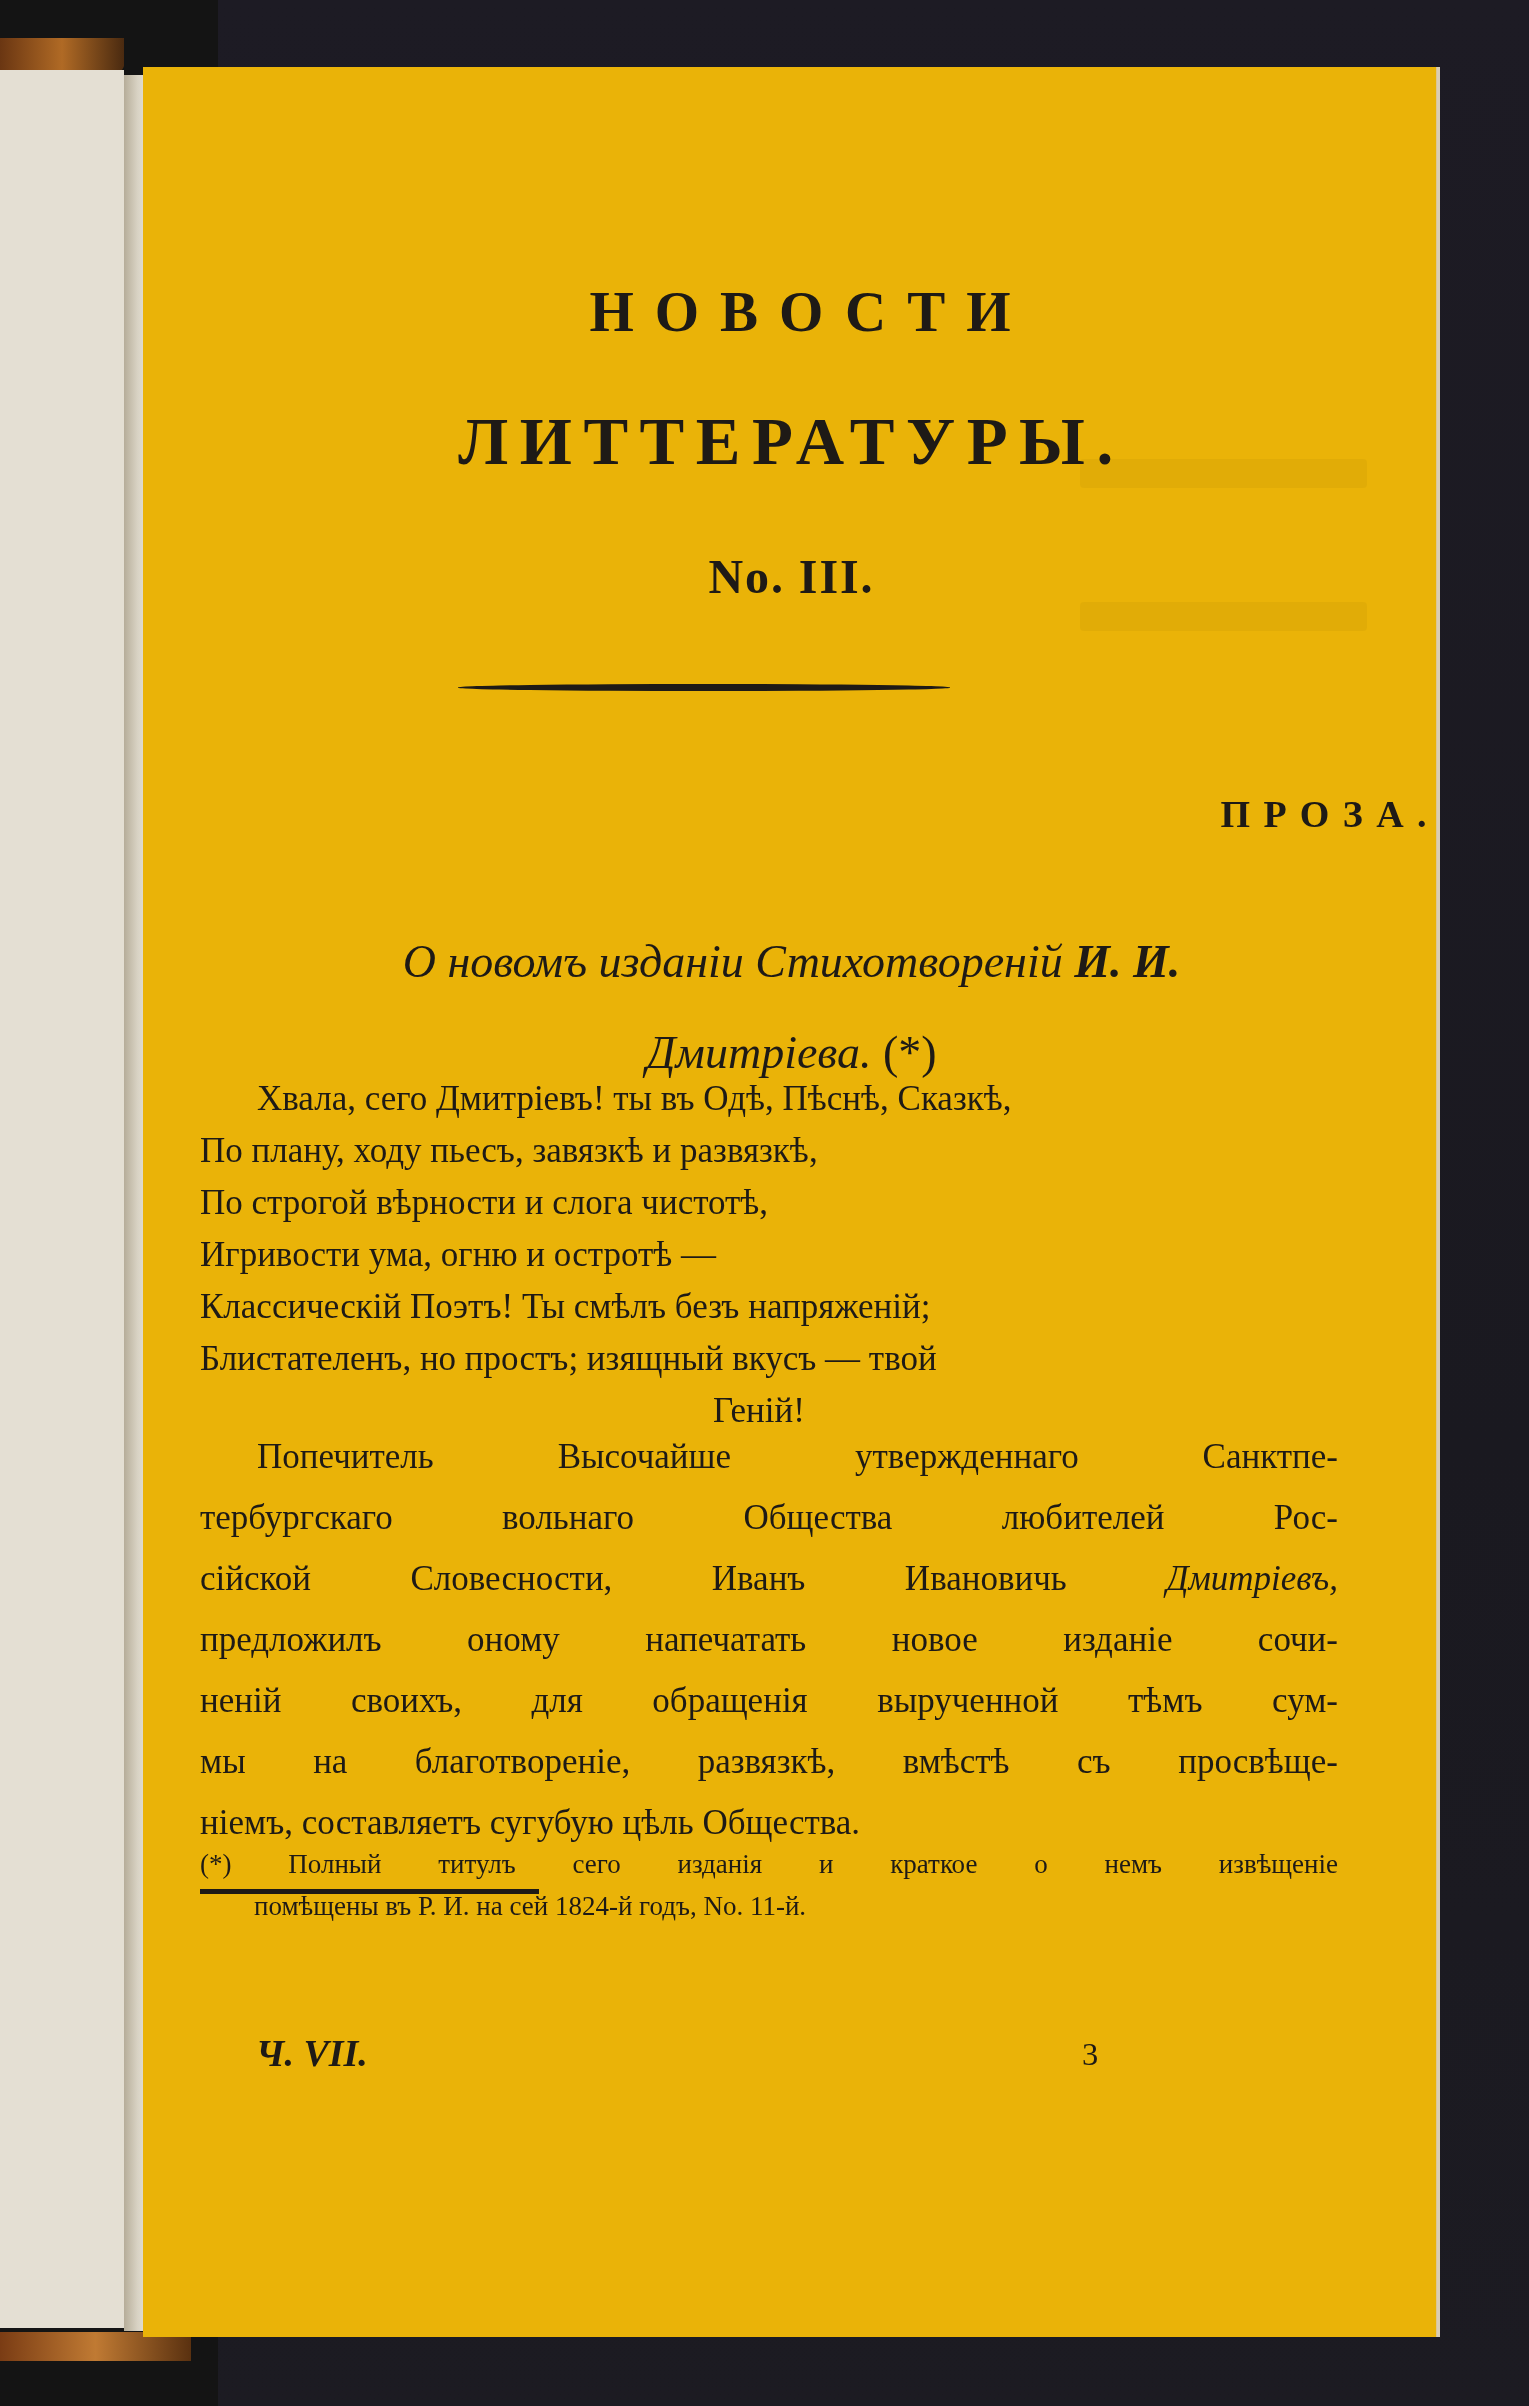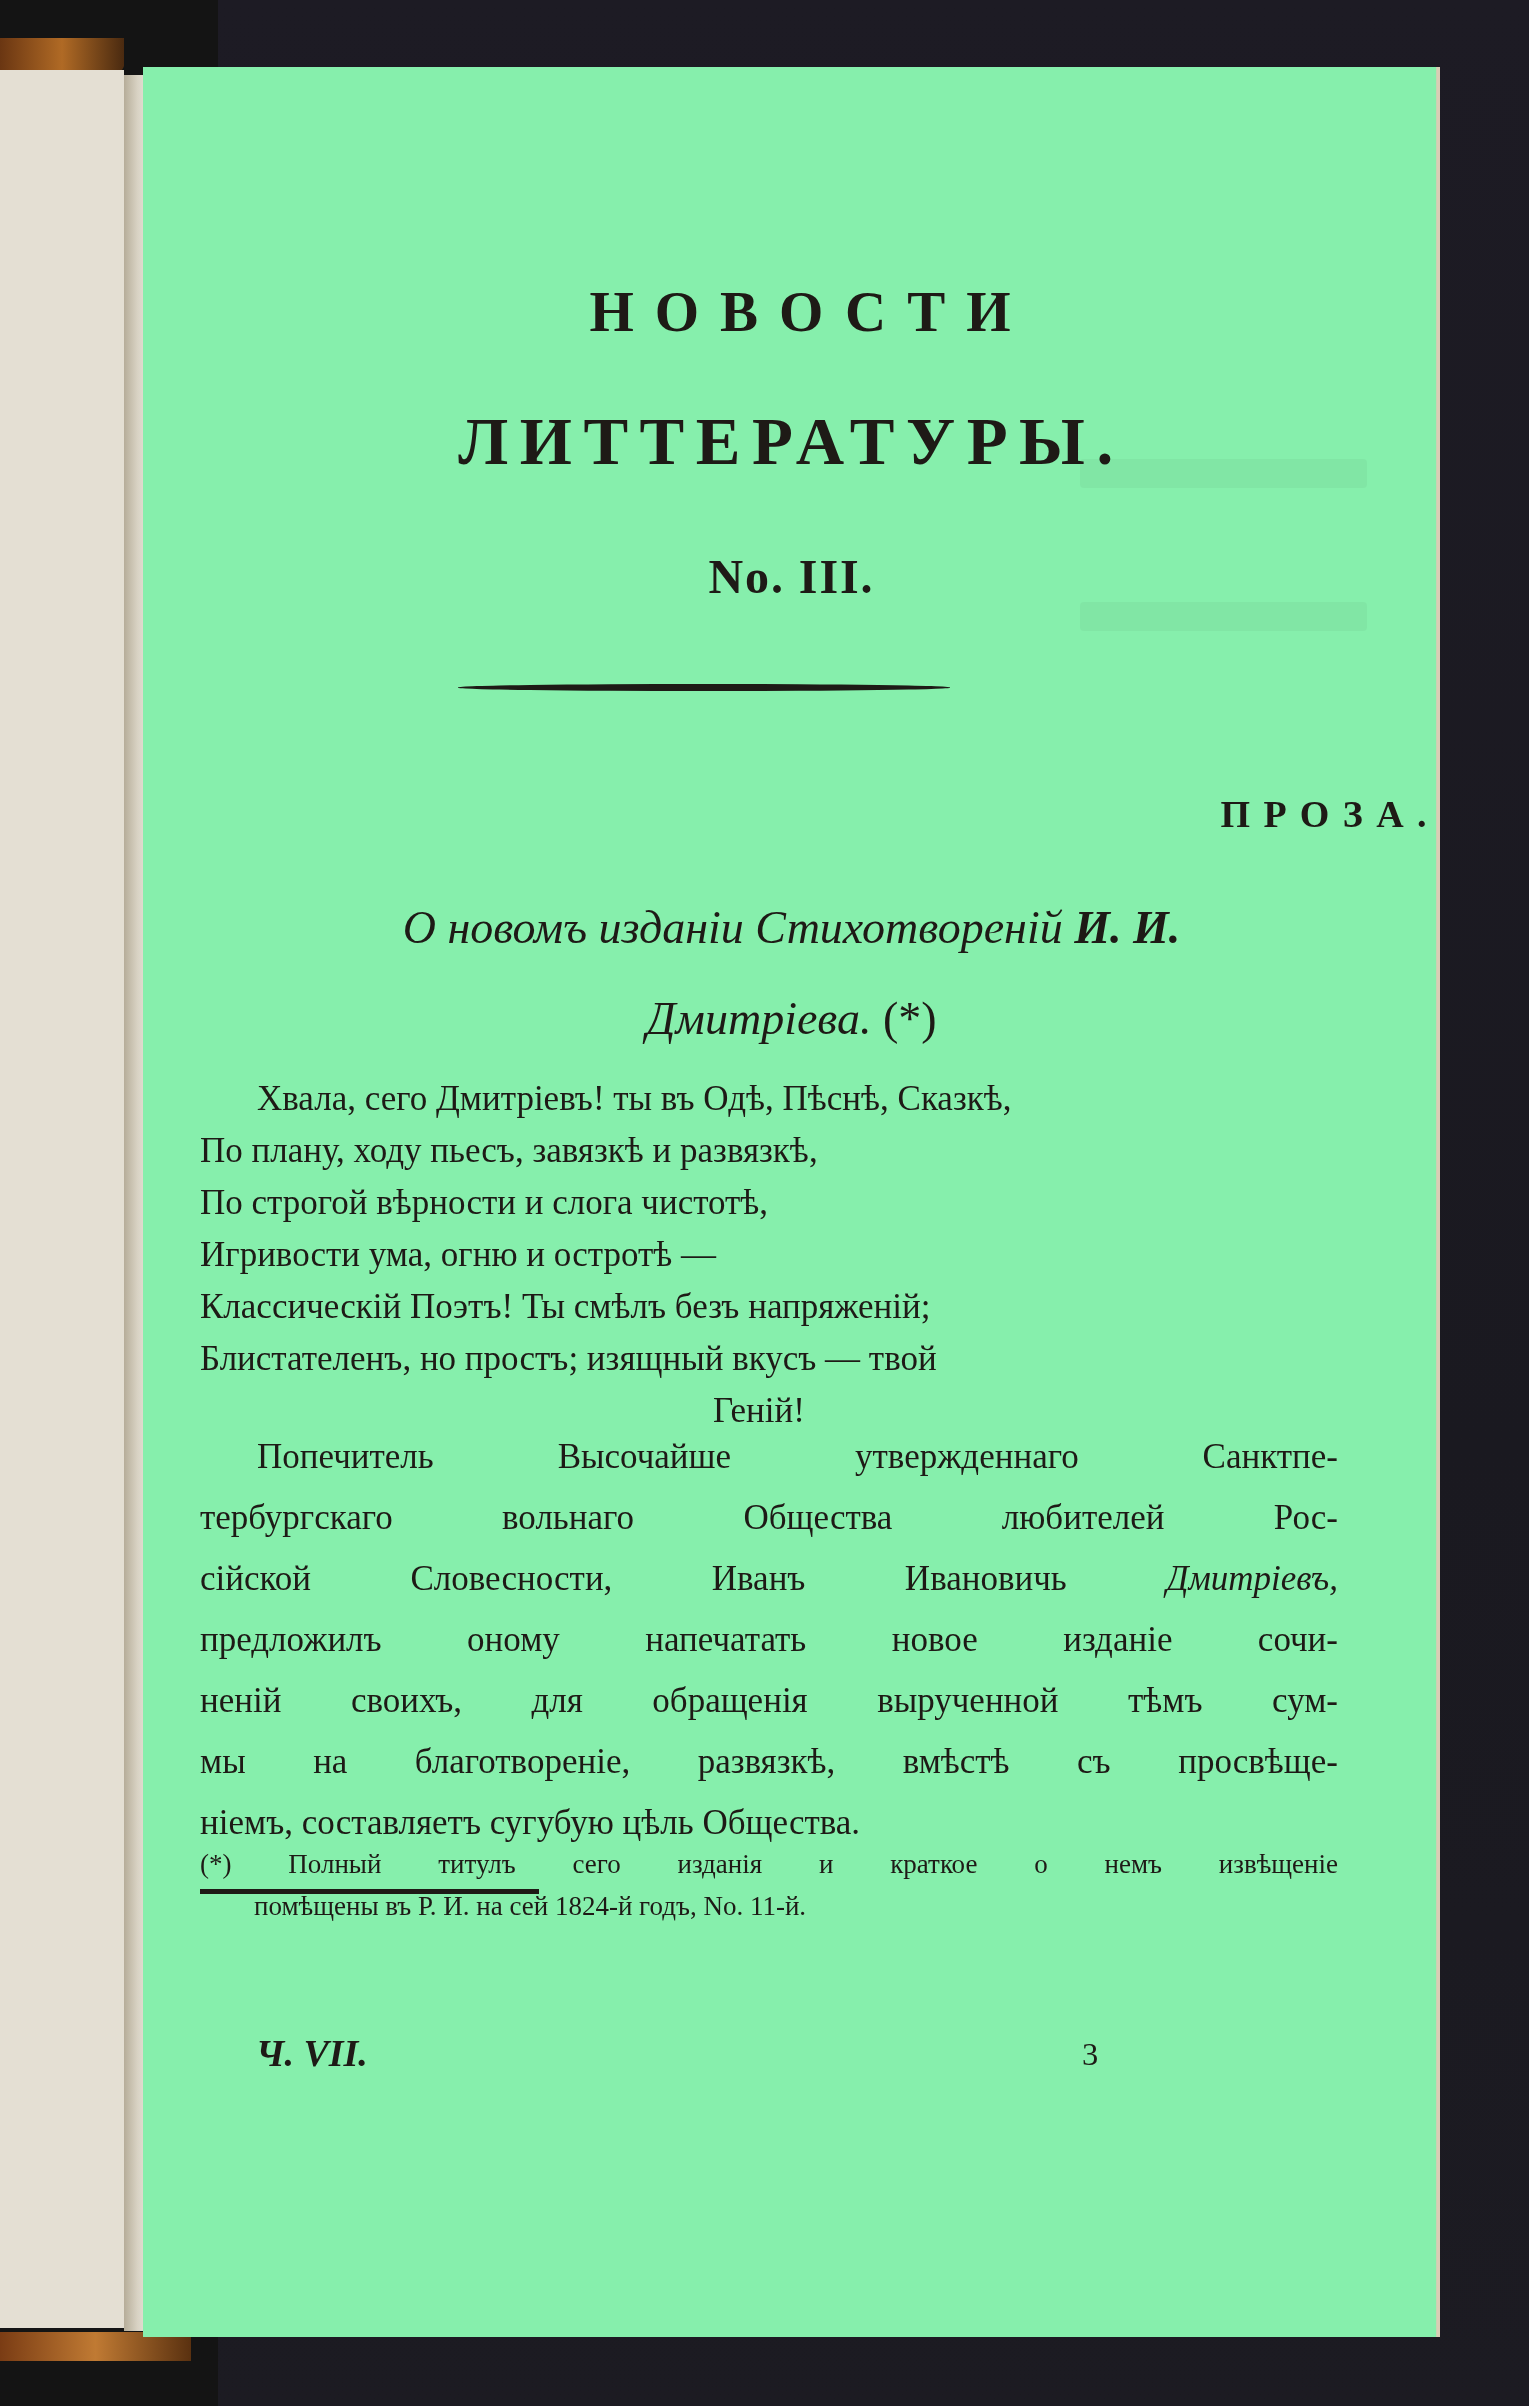--- a/index.html
+++ b/index.html
@@ -28,21 +28,21 @@
   .left-page {
     position: absolute; left: 0; top: 70px; width: 124px; height: 2258px;
     background: #e4dfd3;
   }
   .gutter {
     position: absolute; left: 124px; top: 75px; width: 19px; height: 2256px;
     background: linear-gradient(90deg, #b6ad99, #d8d2c3 70%, #e0dbcf);
   }
   .page {
     position: absolute; left: 143px; top: 67px; width: 1297px; height: 2270px;
-    background: #86efac;
+    background: #eab308;
     box-shadow: inset -3.8px 0 0 #d9cdb5;
     color: #1e1a16;
   }
   .abs { position: absolute; left: 0; width: 100%; text-align: center; white-space: nowrap; }
   .title1 {
     top: 212px; font-size: 57px; letter-spacing: 21px; font-weight: bold;
     font-family: "Liberation Serif", serif; padding-left: 19px;
   }
   .title2 {
     top: 336px; font-size: 67px; letter-spacing: 11.5px; font-weight: bold;
@@ -55,21 +55,21 @@
   .rule-main {
     position: absolute; left: 315px; top: 617px; width: 492px; height: 6.7px;
     background: #1e1a16; border-radius: 50%;
   }
   .section {
     top: 725px; font-size: 38px; letter-spacing: 13.4px; font-weight: bold;
     font-family: "Liberation Serif", serif;
     text-align: right;
   }
   .heading {
-    font-style: italic; font-size: 46px; font-family: "Liberation Serif", serif;
+    font-style: italic; font-size: 46px; font-family: "Liberation Serif", serif; margin-top: 34px;
   }
   .heading1 { top: 834px; }
   .heading2 { top: 925px; }
   .heading b { font-style: italic; }
   .verse {
     position: absolute; left: 57px; width: 1147px;
     font-size: 35px; line-height: 52px; font-family: "Liberation Serif", serif;
     white-space: nowrap;
   }
   .verse .line { display: block; height: 52px; }

